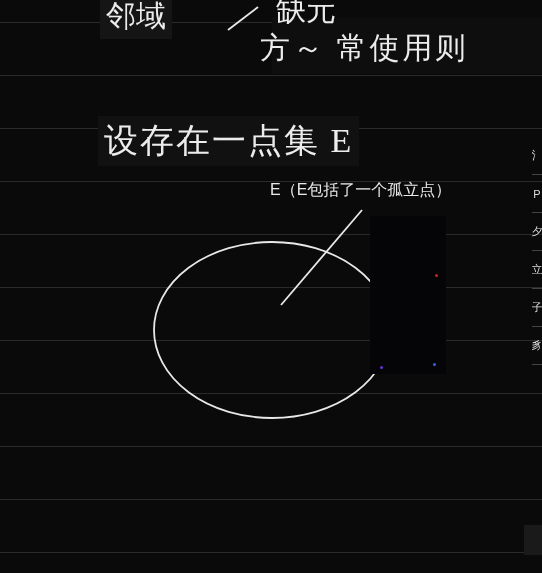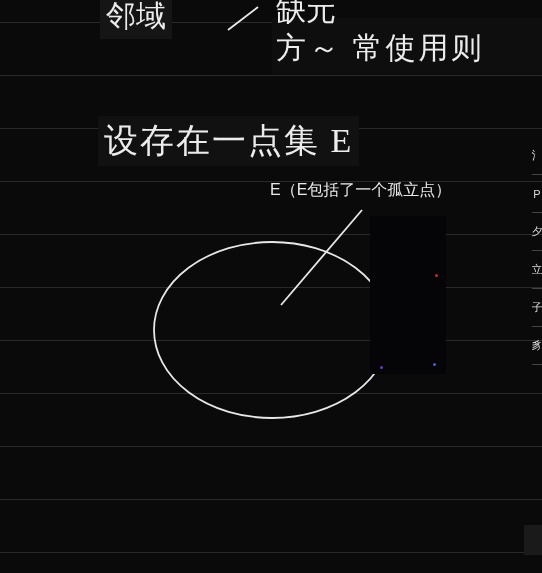--- a/index.html
+++ b/index.html
@@ -107,21 +107,21 @@
   <div style="top:499px"></div>
   <div style="top:552px"></div>
 </div>
 
 <div class="top-strip"></div>
 
 <span class="hw hw-box" style="left:100px; top:-6px; font-size:30px; background:#151515;">邻域</span>
 
 <span class="hw" style="left:276px; top:-10px; font-size:30px;">缺元</span>
 
-<span class="hw" style="left:276px; top:28px; font-size:30px; letter-spacing:3px;">方～ 常使用则</span>
+<span class="hw" style="left:260px; top:28px; font-size:30px; letter-spacing:3px;">方～ 常使用则</span>
 
 <span class="hw hw-box" style="left:98px; top:116px; font-size:34px; letter-spacing:2px;font-family:Liberation Serif, serif;">设存在一点集 E</span>
 
 <span class="label-text" style="left:270px; top:180px;">E（E包括了一个孤立点）</span>
 
 <svg class="connector" style="left:0;top:0" width="542" height="573">
   <line x1="258" y1="7" x2="228" y2="30" stroke="#e8e8e8" stroke-width="1.8"></line>
 </svg>
 
 <svg class="ellipse-svg" style="left:150px; top:235px;" width="260" height="200">

